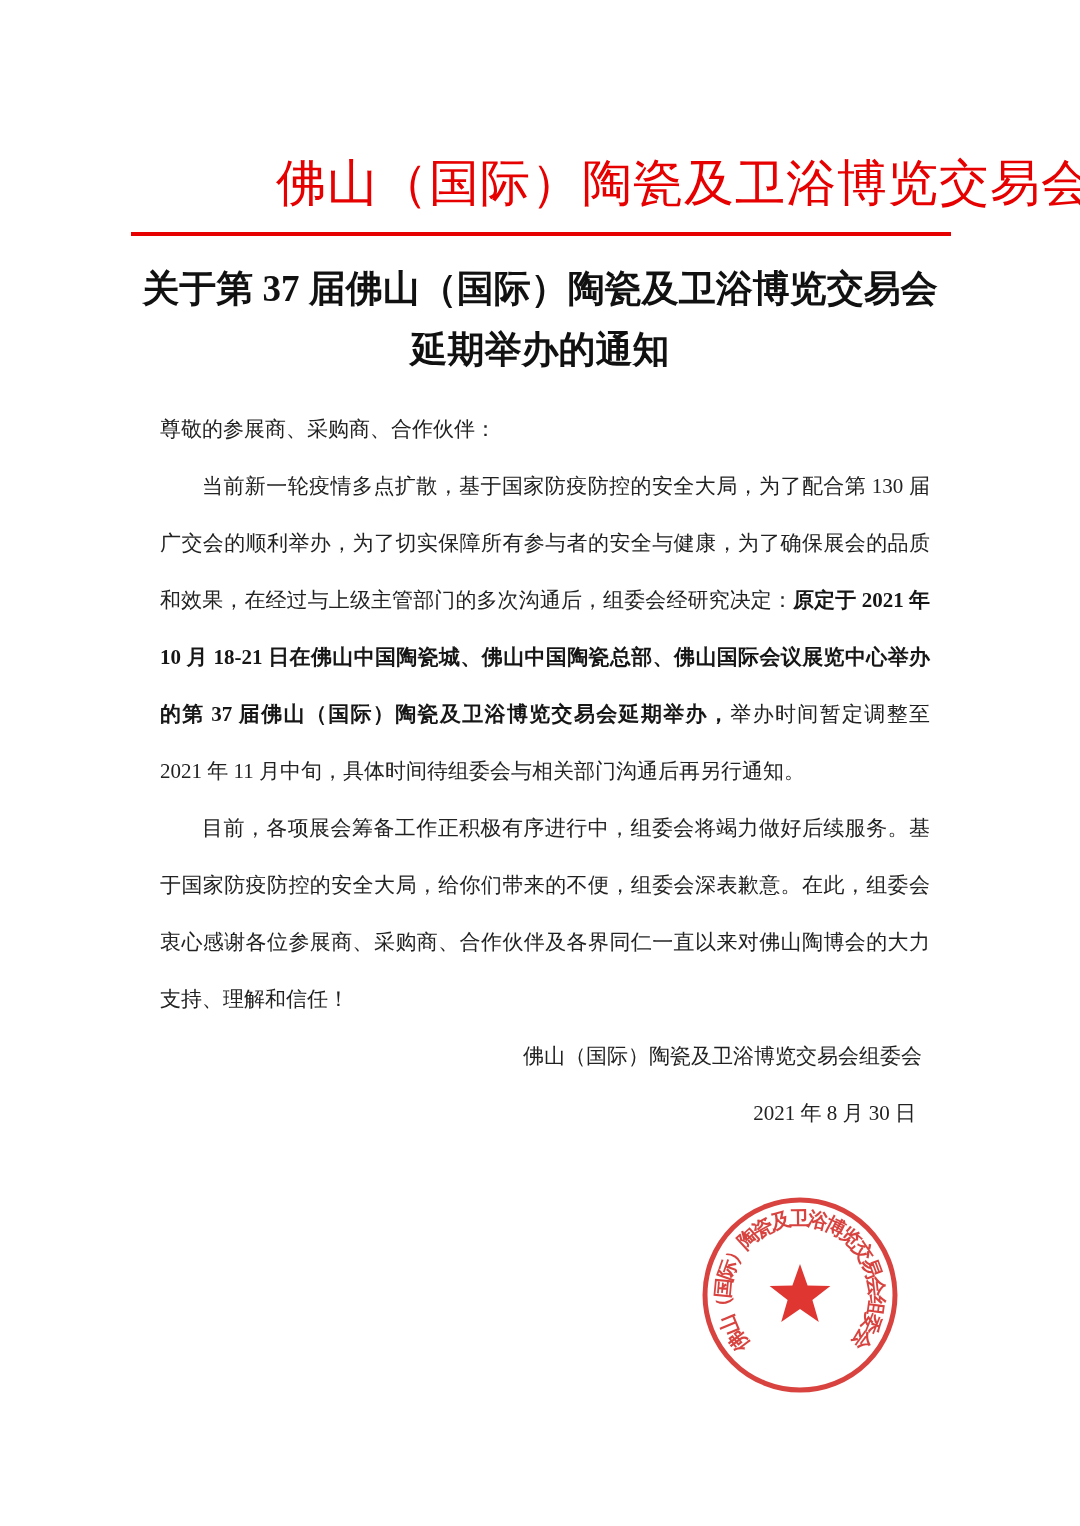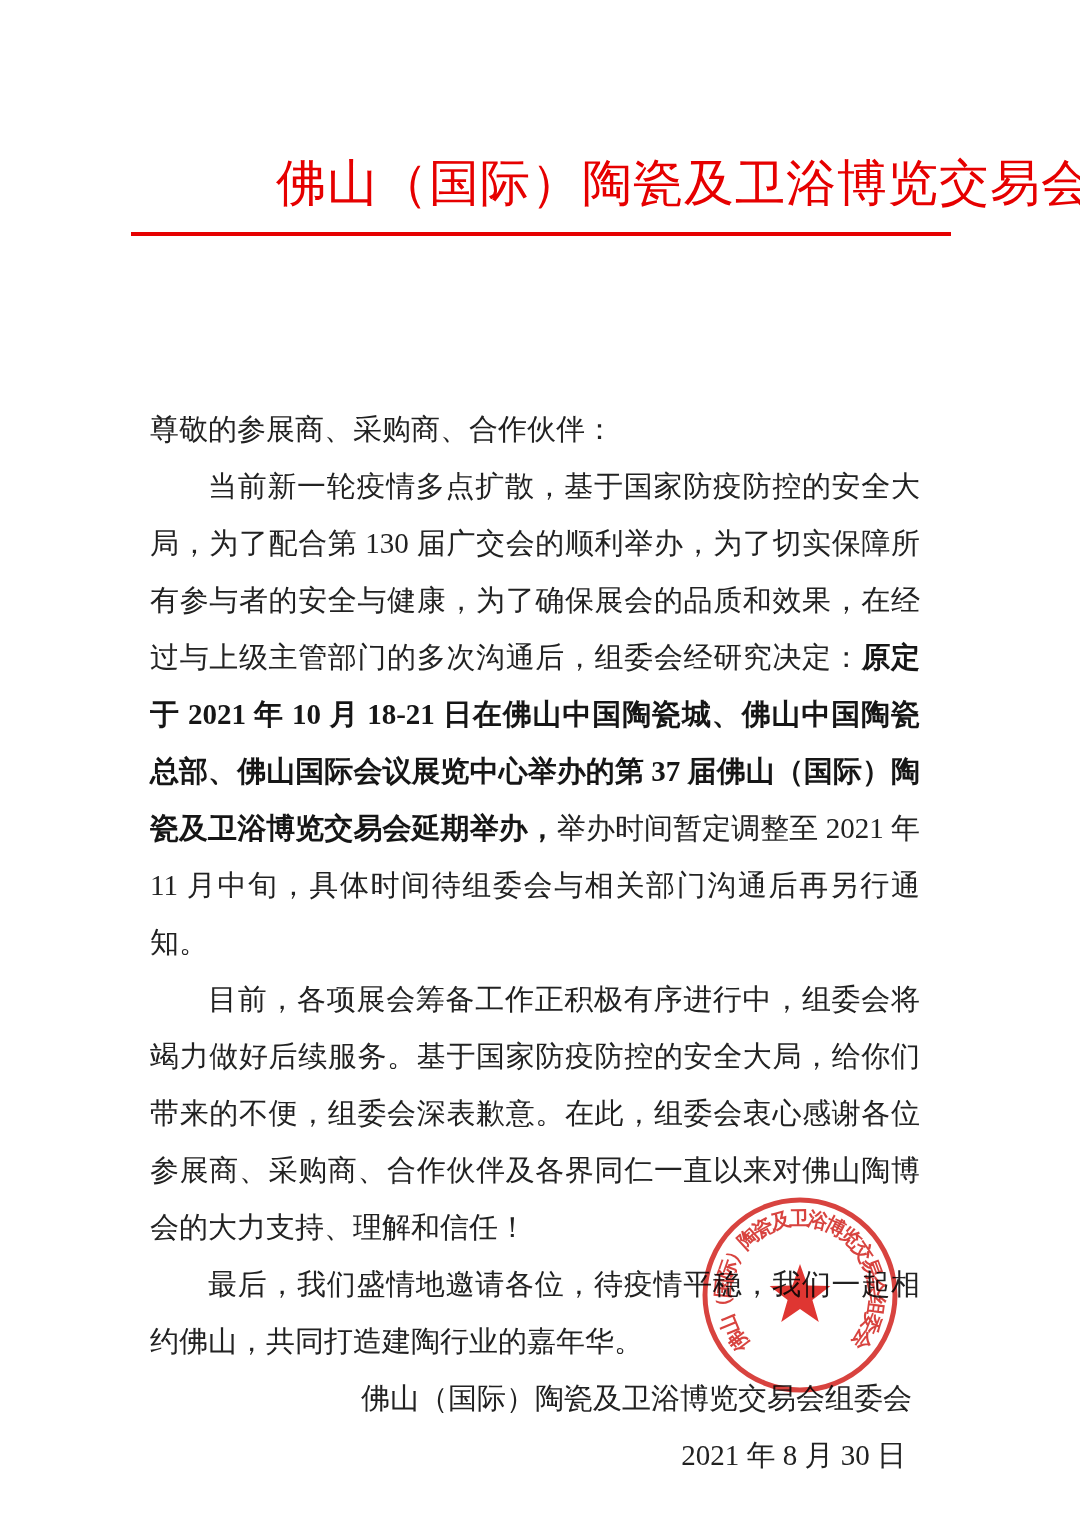--- a/index.html
+++ b/index.html
@@ -26,22 +26,22 @@
     background:#e60000;
   }
   .doc-title{
     position:absolute;top:258px;left:0;width:100%;
     text-align:center;
     font-size:37px;font-weight:bold;
     line-height:61px;
     color:#111111;
   }
   .letter-body{
-    position:absolute;left:150px;top:401px;width:770px;
-    font-size:29px;
+    position:absolute;left:160px;top:401px;width:770px;
+    font-size:21px;
     line-height:57px;
     text-align:justify;
     text-justify:inter-ideograph;
     color:#222222;
   }
   .letter-body p{margin:0;}
   .salutation{text-indent:0;}
   .para{text-indent:2em;font-family:Liberation Serif, serif;}
   .b{font-weight:bold;color:#161616;}
   .signature{text-align:right;text-align-last:right;padding-right:8px;}
@@ -57,28 +57,31 @@
 </style>
 </head>
 <body>
 
 <div class="page">
 
   <div class="header-title">佛山（国际）陶瓷及卫浴博览交易会</div>
 
   <div class="red-rule"></div>
 
+  <div class="doc-title">
+    <div>关于第 37 届佛山（国际）陶瓷及卫浴博览交易会</div>
+    <div>延期举办的通知</div>
+  </div>
 
   <div class="letter-body">
     <p class="salutation">尊敬的参展商、采购商、合作伙伴：</p>
 
     <div id="paragraphs">
         <p class="para"><span>当前新一轮疫情多点扩散，基于国家防疫防控的安全大局，为了配合第 130 届广交会的顺利举办，为了切实保障所有参与者的安全与健康，为了确保展会的品质和效果，在经过与上级主管部门的多次沟通后，组委会经研究决定：</span><span class="b">原定于 2021 年 10 月 18-21 日在佛山中国陶瓷城、佛山中国陶瓷总部、佛山国际会议展览中心举办的第 37 届佛山（国际）陶瓷及卫浴博览交易会延期举办，</span><span>举办时间暂定调整至 2021 年 11 月中旬，具体时间待组委会与相关部门沟通后再另行通知。</span></p>
         <p class="para"><span>目前，各项展会筹备工作正积极有序进行中，组委会将竭力做好后续服务。基于国家防疫防控的安全大局，给你们带来的不便，组委会深表歉意。在此，组委会衷心感谢各位参展商、采购商、合作伙伴及各界同仁一直以来对佛山陶博会的大力支持、理解和信任！</span></p>
-        <p class="para"><span>最后，我们盛情地邀请各位，待疫情平稳，我们一起相约佛山，共同打造建陶行业的嘉年华。</span></p>
       </div>
 
     <p class="signature">佛山（国际）陶瓷及卫浴博览交易会组委会</p>
 
     <p class="date-line">2021 年 8 月 30 日</p>
   </div>
 
   <div class="stamp">
     <svg viewBox="0 0 200 200" xmlns="http://www.w3.org/2000/svg">
       <circle cx="100" cy="100" r="95" fill="none" stroke="#d5332e" stroke-width="5"></circle>

